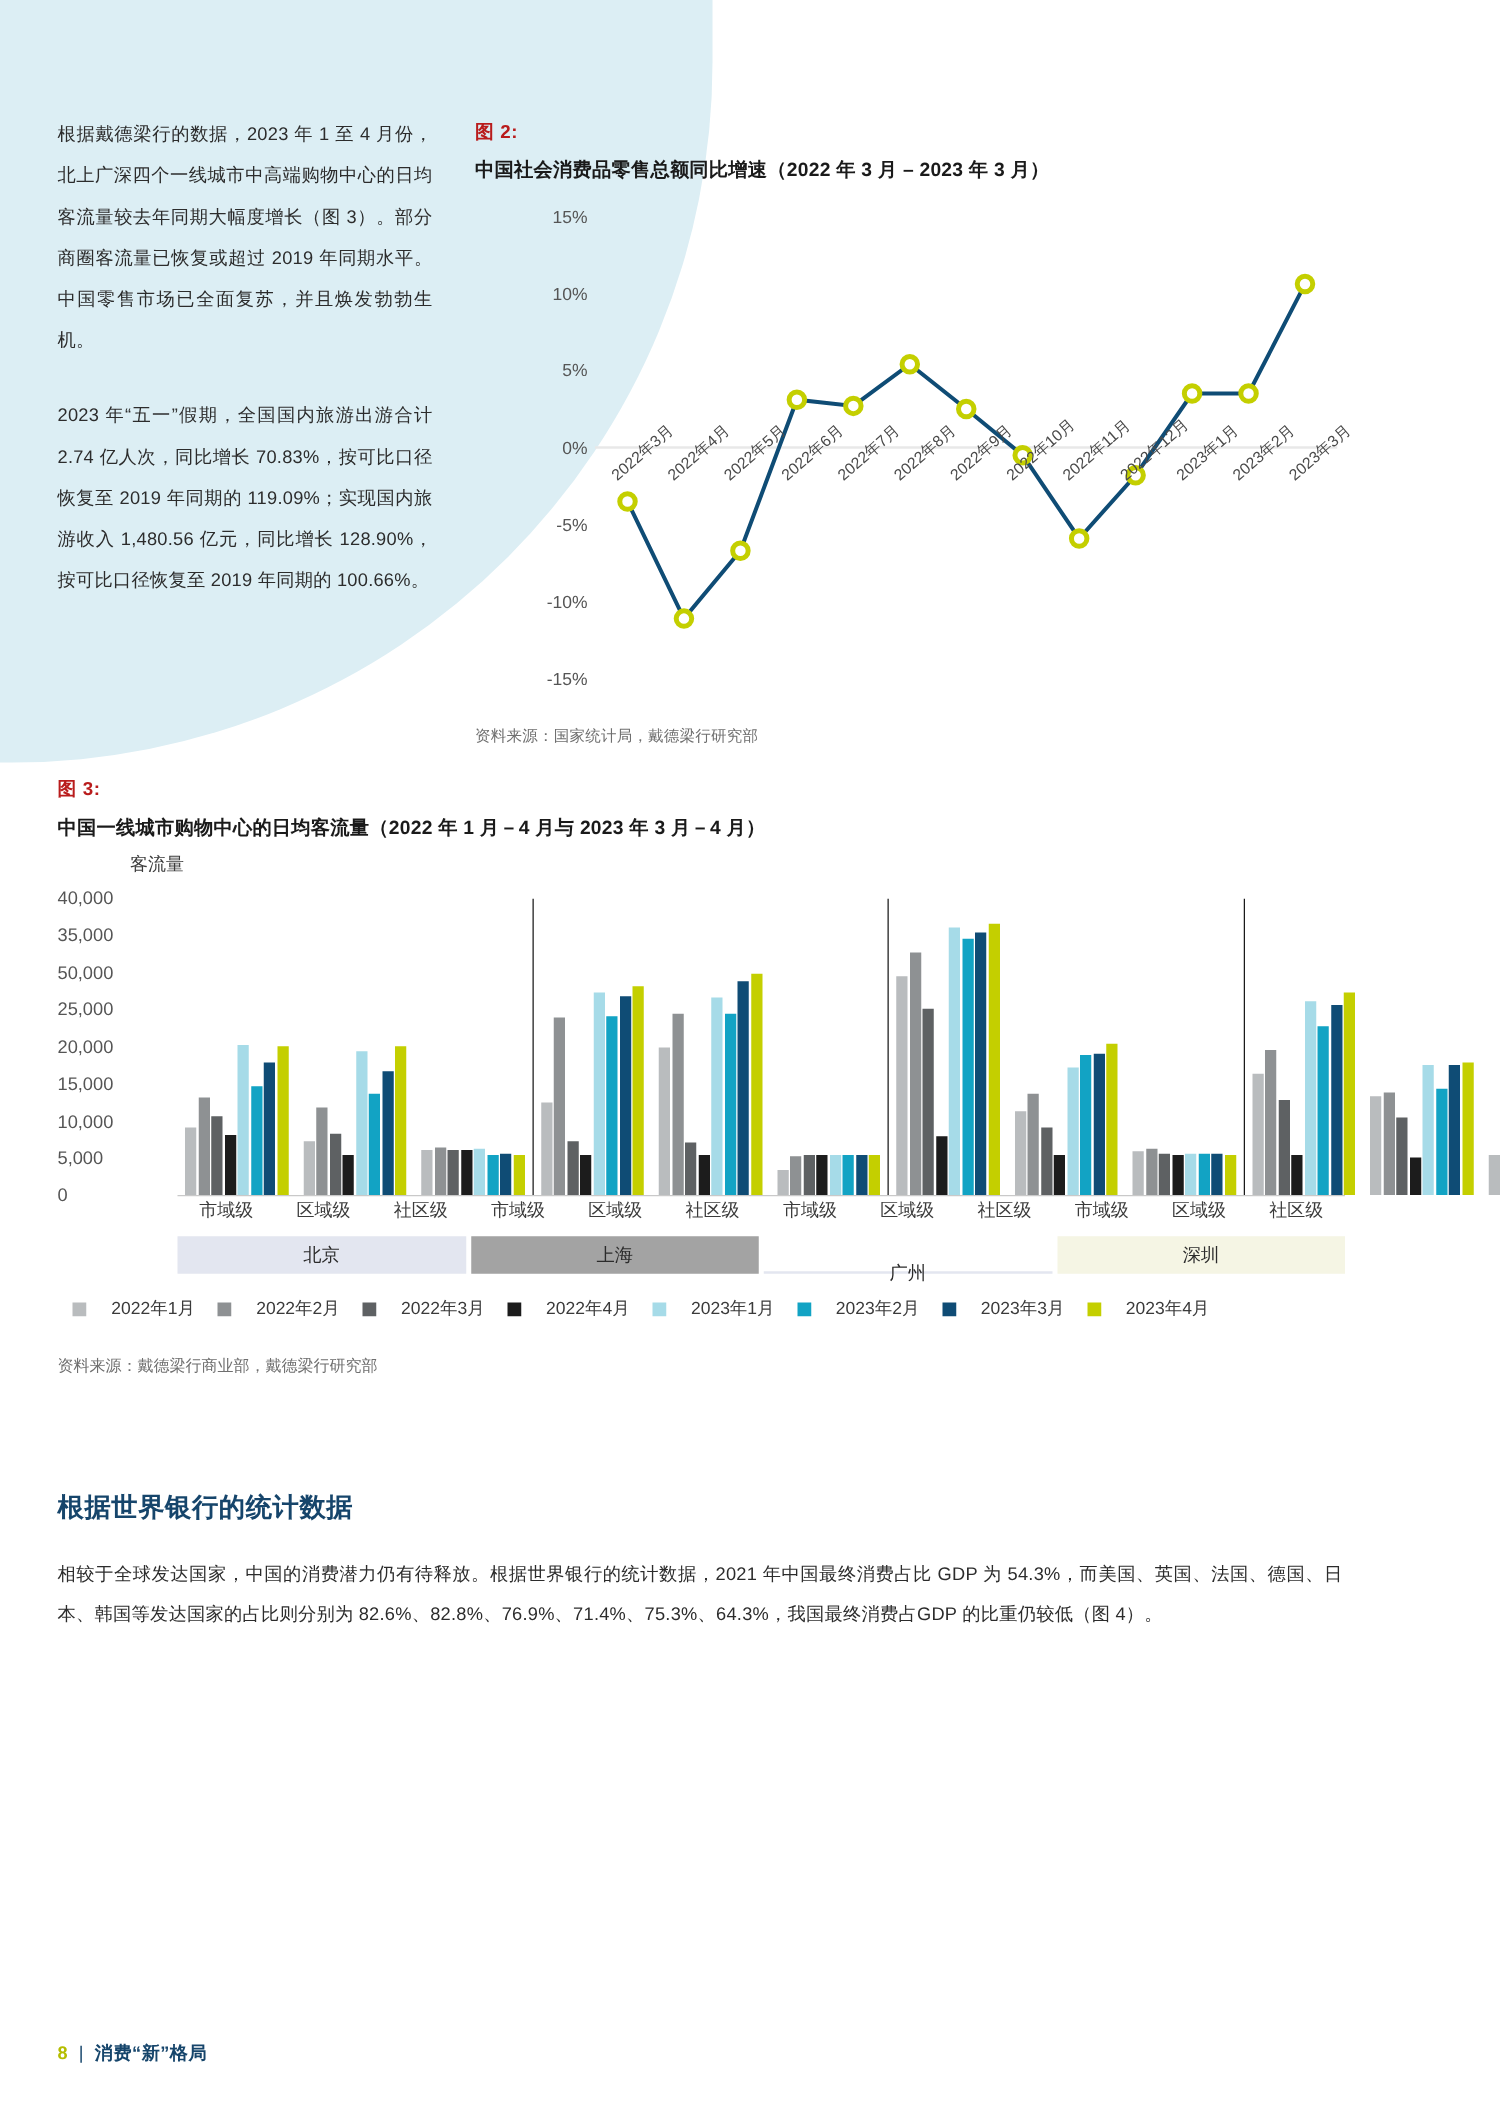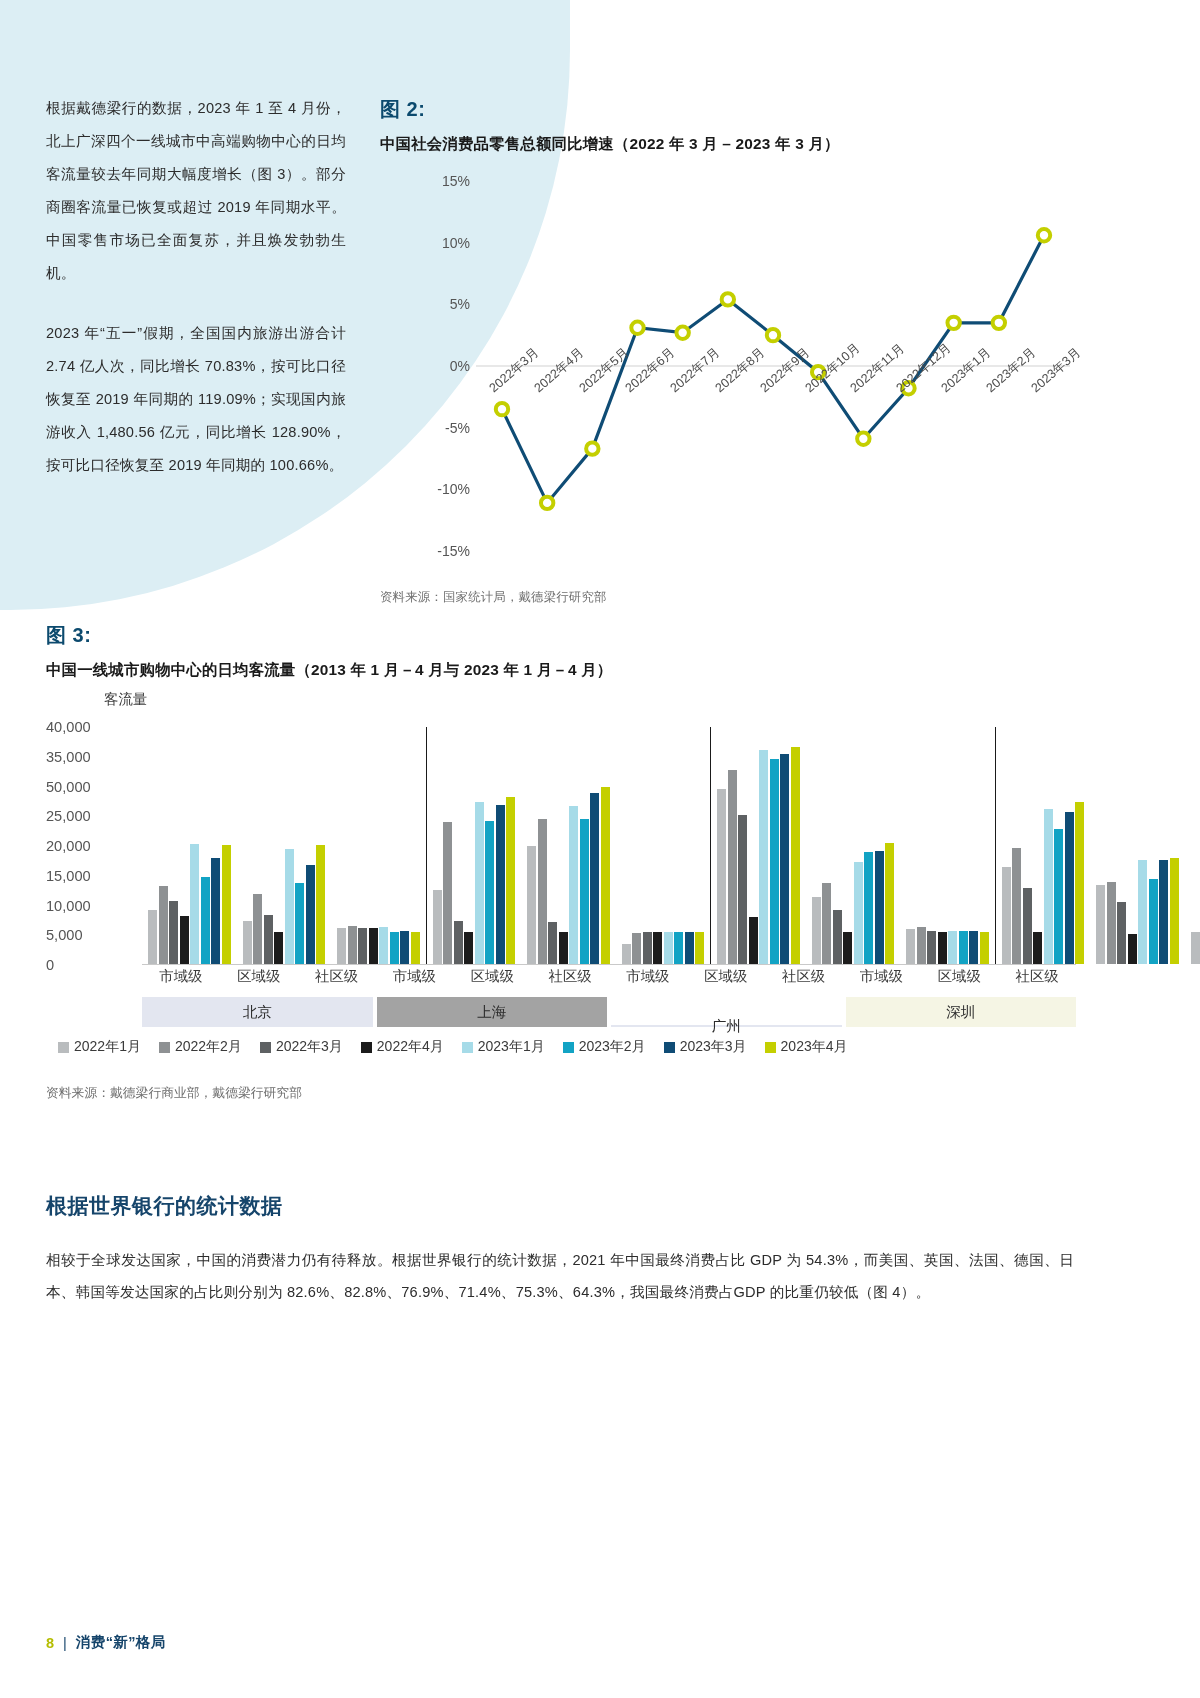--- a/index.html
+++ b/index.html
@@ -31,21 +31,21 @@
     line-height: 33px;
     color: #2c2c2c;
     letter-spacing: .2px;
     text-align: justify;
     margin-bottom: 27px;
   }
 
   
   #fig2 { position: absolute; left: 380px; top: 96px; width: 690px; }
   .fig-num {
-    font-size: 20px; font-weight: bold; color: #0c4a6e;
+    font-size: 15px; font-weight: bold; color: #b91c1c;
     letter-spacing: .5px; margin-bottom: 11px;
   }
   .fig-title {
     font-size: 15.4px; font-weight: bold; color: #1a1a1a;
     letter-spacing: .2px; margin-bottom: 6px;
   }
   .src-note {
     font-size: 12.4px; color: #6f6f6f; letter-spacing: .2px;
   }
 
@@ -89,21 +89,21 @@
   .city-band {
     flex: 1; display: flex; align-items: center; justify-content: center;
     font-size: 14.6px; color: #2b2b2b; margin-right: 4px;
   }
   .city-band:last-child { margin-right: 0; }
 
   #legend {
     position: absolute; left: 58px; top: 1038px; width: 1020px;
     display: flex; align-items: center; gap: 6px;
   }
-  .leg-item { display: flex; align-items: center; gap: 5px; margin-right: 12px; }
+  .leg-item { display: flex; align-items: center; gap: 20px; margin-right: 12px; }
   .leg-swatch { width: 11px; height: 11px; }
   .leg-text { font-size: 14px; color: #3a3a3a; white-space: nowrap; }
   #fig3-src { position: absolute; left: 46px; top: 1085px; font-size: 12.8px; color: #6f6f6f; }
 
   
   #sec-head {
     position: absolute; left: 46px; top: 1192px;
     font-size: 21px; font-weight: bold; color: #16456b; letter-spacing: .5px;
   }
   #cols { position: absolute; left: 46px; top: 1244px; width: 1028px; display: flex; gap: 52px; }
@@ -157,21 +157,21 @@
             <circle cx="477.66666666666663" cy="159.83333333333334" r="6.2" fill="#ffffff" stroke="#c4cf00" stroke-width="4"></circle>
             <circle cx="522.8333333333333" cy="159.83333333333334" r="6.2" fill="#ffffff" stroke="#c4cf00" stroke-width="4"></circle>
             <circle cx="568" cy="72.26666666666667" r="6.2" fill="#ffffff" stroke="#c4cf00" stroke-width="4"></circle>
           </svg><div class="xlab" style="left: 10px; top: 221px;">2022年3月</div><div class="xlab" style="left: 55.1667px; top: 221px;">2022年4月</div><div class="xlab" style="left: 100.333px; top: 221px;">2022年5月</div><div class="xlab" style="left: 145.5px; top: 221px;">2022年6月</div><div class="xlab" style="left: 190.667px; top: 221px;">2022年7月</div><div class="xlab" style="left: 235.833px; top: 221px;">2022年8月</div><div class="xlab" style="left: 281px; top: 221px;">2022年9月</div><div class="xlab" style="left: 326.167px; top: 221px;">2022年10月</div><div class="xlab" style="left: 371.333px; top: 221px;">2022年11月</div><div class="xlab" style="left: 416.5px; top: 221px;">2022年12月</div><div class="xlab" style="left: 461.667px; top: 221px;">2023年1月</div><div class="xlab" style="left: 506.833px; top: 221px;">2023年2月</div><div class="xlab" style="left: 552px; top: 221px;">2023年3月</div></div>
     </div>
     <div class="src-note" style="margin-top:6px">资料来源：国家统计局，戴德梁行研究部</div>
   </div>
 
   <div id="fig3">
     <div class="fig-num">图 3:</div>
-    <div class="fig-title">中国一线城市购物中心的日均客流量（2013 年 1 月－4 月与 2023 年 1 月－4 月）</div>
+    <div class="fig-title">中国一线城市购物中心的日均客流量（2022 年 1 月－4 月与 2023 年 3 月－4 月）</div>
     <div style="font-size:14.4px;color:#3b3b3b;margin-top:9px;margin-left:58px">客流量</div>
     <div id="bar-chart-area">
       <div id="bc-axis">
           <div class="bc-tick" style="top: 0px;">40,000</div>
           <div class="bc-tick" style="top: 29.75px;">35,000</div>
           <div class="bc-tick" style="top: 59.5px;">50,000</div>
           <div class="bc-tick" style="top: 89.25px;">25,000</div>
           <div class="bc-tick" style="top: 119px;">20,000</div>
           <div class="bc-tick" style="top: 148.75px;">15,000</div>
           <div class="bc-tick" style="top: 178.5px;">10,000</div>

